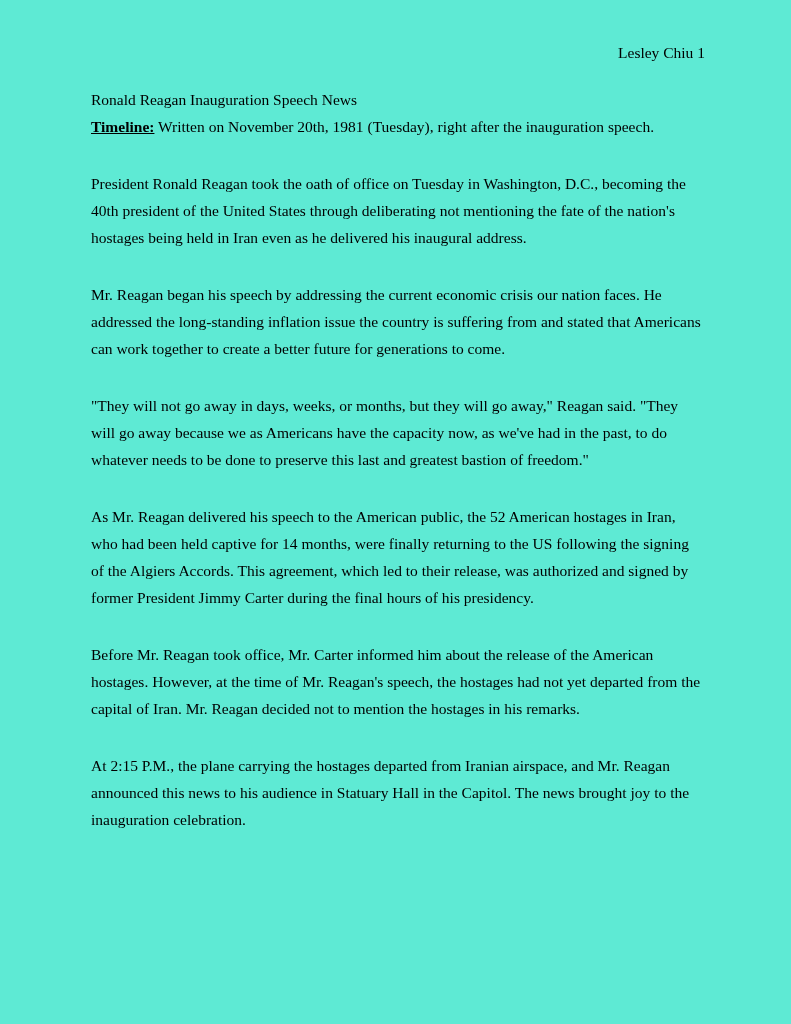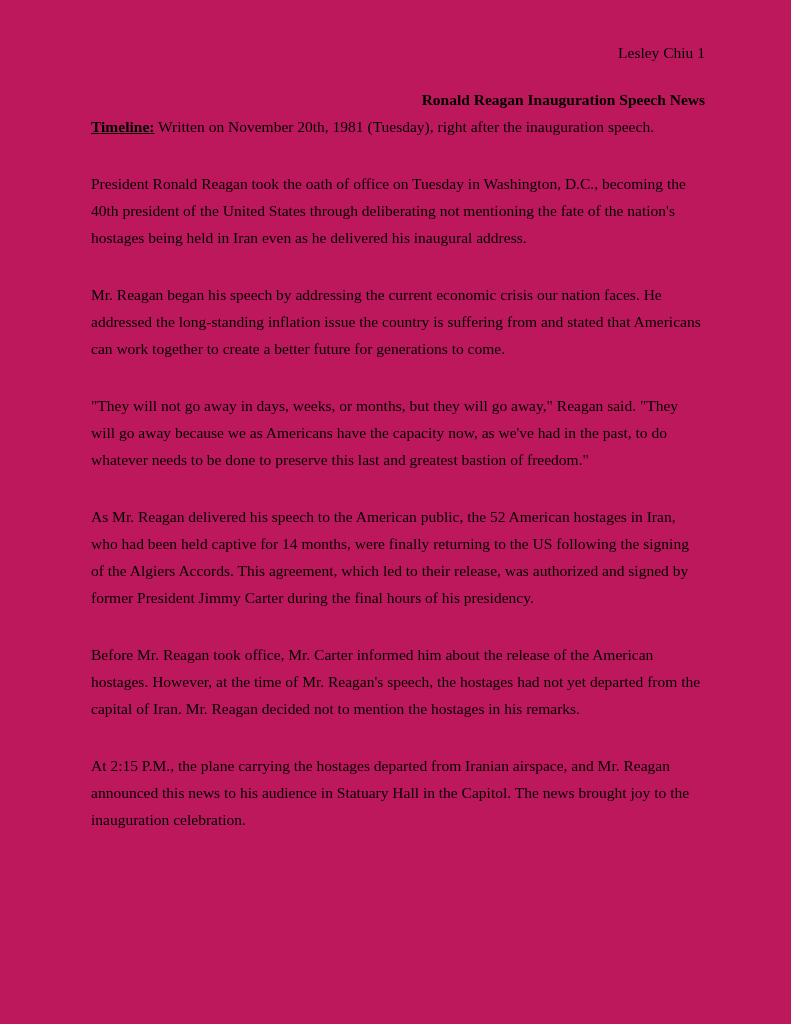--- a/index.html
+++ b/index.html
@@ -4,36 +4,36 @@
 <style>
   html, body {
     margin: 0;
     padding: 0;
     background: #ffffff;
   }
   .page {
     position: relative;
     width: 791px;
     height: 1024px;
-    background: #be185d;
+    background: #5eead4;
     color: #000000;
     font-family: "Liberation Serif", "DejaVu Serif", serif;
     font-size: 15.5px;
     line-height: 27px;
     box-sizing: border-box;
     padding: 39px 86px 0 91px;
     overflow: hidden;
   }
   .header-row {
     text-align: right;
   }
   .doc-title {
     font-size: 15.5px;
-    font-weight: bold;
-    text-align: right;
+    font-weight: normal;
+    text-align: left;
     margin: 20px 0 0 0;
     line-height: 27px;
   }
   .timeline-line {
     margin: 0;
   }
   .timeline-label {
     font-weight: bold;
     text-decoration: underline;
   }

